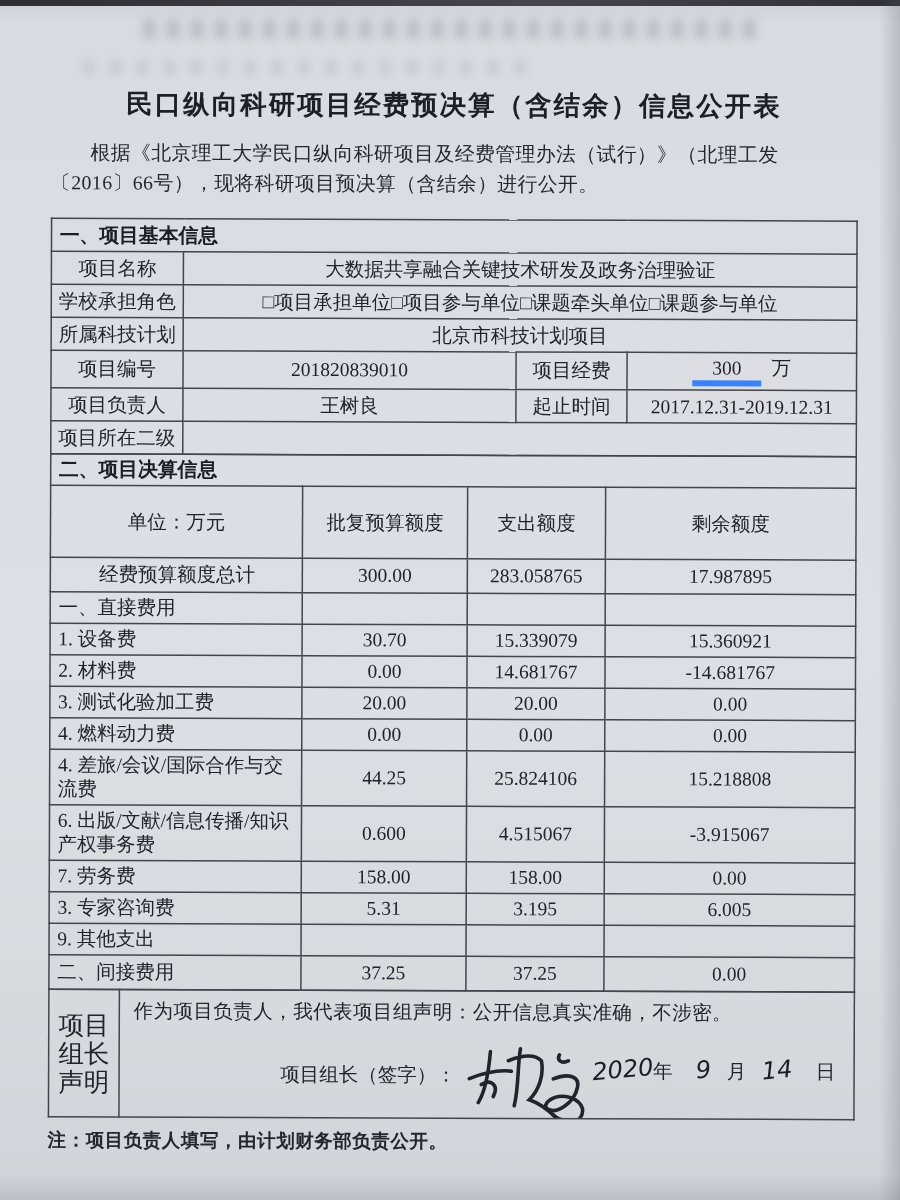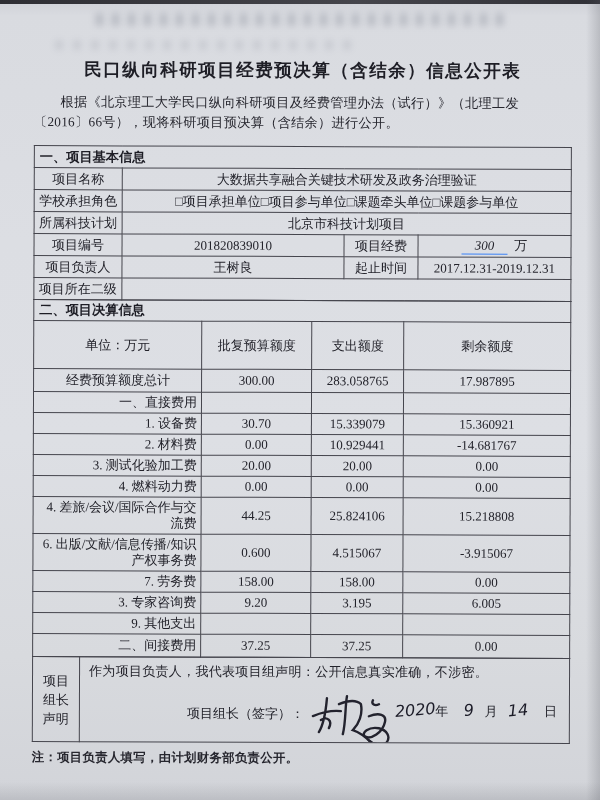--- a/index.html
+++ b/index.html
@@ -35,34 +35,34 @@
     font-size:13px; color:#23232b; }
   td { border:1px solid #45454d; padding:2px 4px; height:21px;
     text-align:center; vertical-align:middle; line-height:16px; overflow:hidden; }
   .tbl { border:1.5px solid #3c3c44; }
   .tbl + .tbl { margin-top:-1px; }
   .sect-head td { text-align:left; font-family:"Liberation Sans", sans-serif;
     font-weight:bold; font-size:13.2px; padding-left:5px; height:20px; color:#1d1d25; }
 
   
   .t-basic td { height:22px; }
-  .underlined { display:inline-block; border-bottom:1px solid #3b82f6; padding:0 13px;font-style:italic; }
+  .underlined { display:inline-block; border-bottom:4px solid #3b82f6; padding:0 13px; }
   .unit-after { margin-left:7px; }
 
   
   .t-dec .col-head td { height:48px; }
-  .t-dec .c-name { text-align:right; padding-left:5px; }
+  .t-dec .c-name { text-align:left; padding-left:5px; }
   .t-dec .row-total .c-name { text-align:center;margin-top:48px; }
   .t-dec .row-total td { height:23px;text-align:center; }
   .t-dec .row-section td { height:19px; }
   .t-dec .row-section-value td { height:23px; }
   .t-dec .row-empty td { height:16px; }
 
   
-  .t-decl .label-cell { width:47px; font-size:13px; line-height:19px; padding:4px 2px; }
+  .t-decl .label-cell { width:47px; font-size:17px; line-height:19px; padding:4px 2px; }
   .t-decl .decl-cell { text-align:left; padding:6px 8px 4px 9px; height:82px; vertical-align:top; }
   .statement { font-size:13px; letter-spacing:.3px; }
   .sign-line { position:relative; margin-top:14px; height:44px; }
   .sign-label { position:absolute; left:98px; top:12px; font-size:13px; }
   .signature-svg { position:absolute; left:218px; top:-4px; }
   .date-block { position:absolute; right:4px; top:8px; font-size:13px; white-space:nowrap; }
   .hw { display:inline-block; font-family:"DejaVu Sans", sans-serif; font-style:italic;
     font-size:16px; transform:rotate(-5deg); color:#1c1c28; }
   .date-block .gap-s { display:inline-block; width:10px; }
   .date-block .gap-m { display:inline-block; width:16px; }
@@ -162,21 +162,21 @@
         <tr>
           <td class="c-name">1. 设备费</td>
           <td class="c-num">30.70</td>
           <td class="c-num">15.339079</td>
           <td class="c-num">15.360921</td>
         </tr>
 
         <tr>
           <td class="c-name">2. 材料费</td>
           <td class="c-num">0.00</td>
-          <td class="c-num">10.929441</td>
+          <td class="c-num">14.681767</td>
           <td class="c-num">-14.681767</td>
         </tr>
 
         <tr>
           <td class="c-name">3. 测试化验加工费</td>
           <td class="c-num">20.00</td>
           <td class="c-num">20.00</td>
           <td class="c-num">0.00</td>
         </tr>
 
@@ -203,21 +203,21 @@
 
         <tr>
           <td class="c-name">7. 劳务费</td>
           <td class="c-num">158.00</td>
           <td class="c-num">158.00</td>
           <td class="c-num">0.00</td>
         </tr>
 
         <tr>
           <td class="c-name">3. 专家咨询费</td>
-          <td class="c-num">9.20</td>
+          <td class="c-num">5.31</td>
           <td class="c-num">3.195</td>
           <td class="c-num">6.005</td>
         </tr>
 
         <tr class="row-empty">
           <td class="c-name">9. 其他支出</td>
           <td class="c-num"></td>
           <td class="c-num"></td>
           <td class="c-num"></td>
         </tr>

